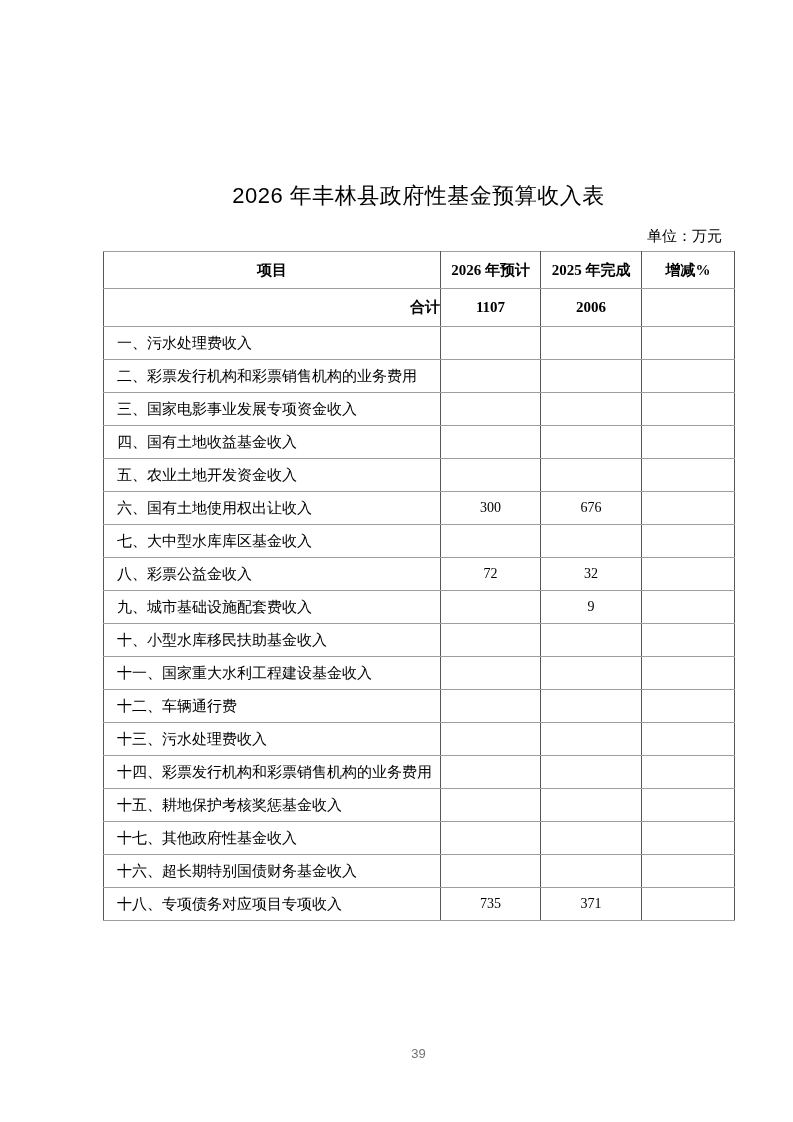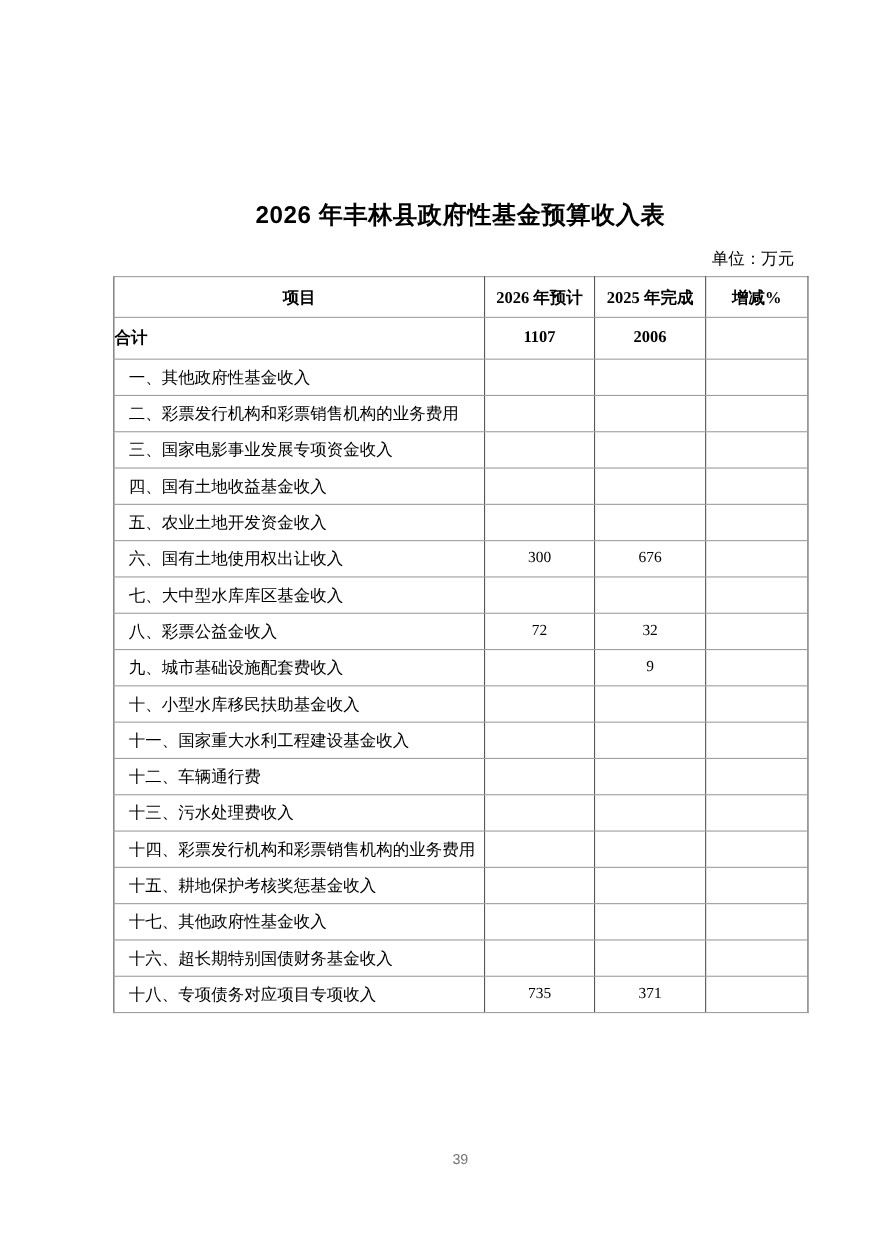--- a/index.html
+++ b/index.html
@@ -19,21 +19,21 @@
     position: absolute;
     left: 103px;
     top: 0;
     width: 631px;
   }
   .doc-title {
     margin: 0;
     padding-top: 183px;
     text-align: center;
     font-family: "Liberation Sans", sans-serif;
-    font-weight: 700;
+    font-weight: 400;
     font-size: 22px;
     line-height: 26px;
     letter-spacing: 0.5px;
     color: #000000;
   }
   .unit-note {
     text-align: right;
     font-size: 15px;
     line-height: 20px;
     margin-top: 17px;
@@ -64,21 +64,21 @@
     font-weight: 700;
     text-align: center;
   }
   .budget-table tr.total-row td {
     height: 37px;
     font-size: 15px;
     font-weight: 700;
     text-align: center;
   }
   .budget-table tr.total-row td.label {
-    text-align: left;
+    text-align: right;
     padding-left: 0;
   }
   .budget-table tbody tr.item-row {
     height: 33px;
   }
   .budget-table td.label {
     text-align: left;
     padding-left: 13px;
     font-size: 15px;
   }
@@ -119,21 +119,21 @@
       </tr>
     </thead>
     <tbody>
       <tr class="total-row">
         <td class="label">合计</td>
         <td class="num">1107</td>
         <td class="num">2006</td>
         <td class="num"></td>
       </tr>
     <tr class="item-row">
-          <td class="label">一、其他政府性基金收入</td>
+          <td class="label">一、污水处理费收入</td>
           <td class="num"></td>
           <td class="num"></td>
           <td class="num"></td>
         </tr>
         <tr class="item-row">
           <td class="label">二、彩票发行机构和彩票销售机构的业务费用</td>
           <td class="num"></td>
           <td class="num"></td>
           <td class="num"></td>
         </tr>

